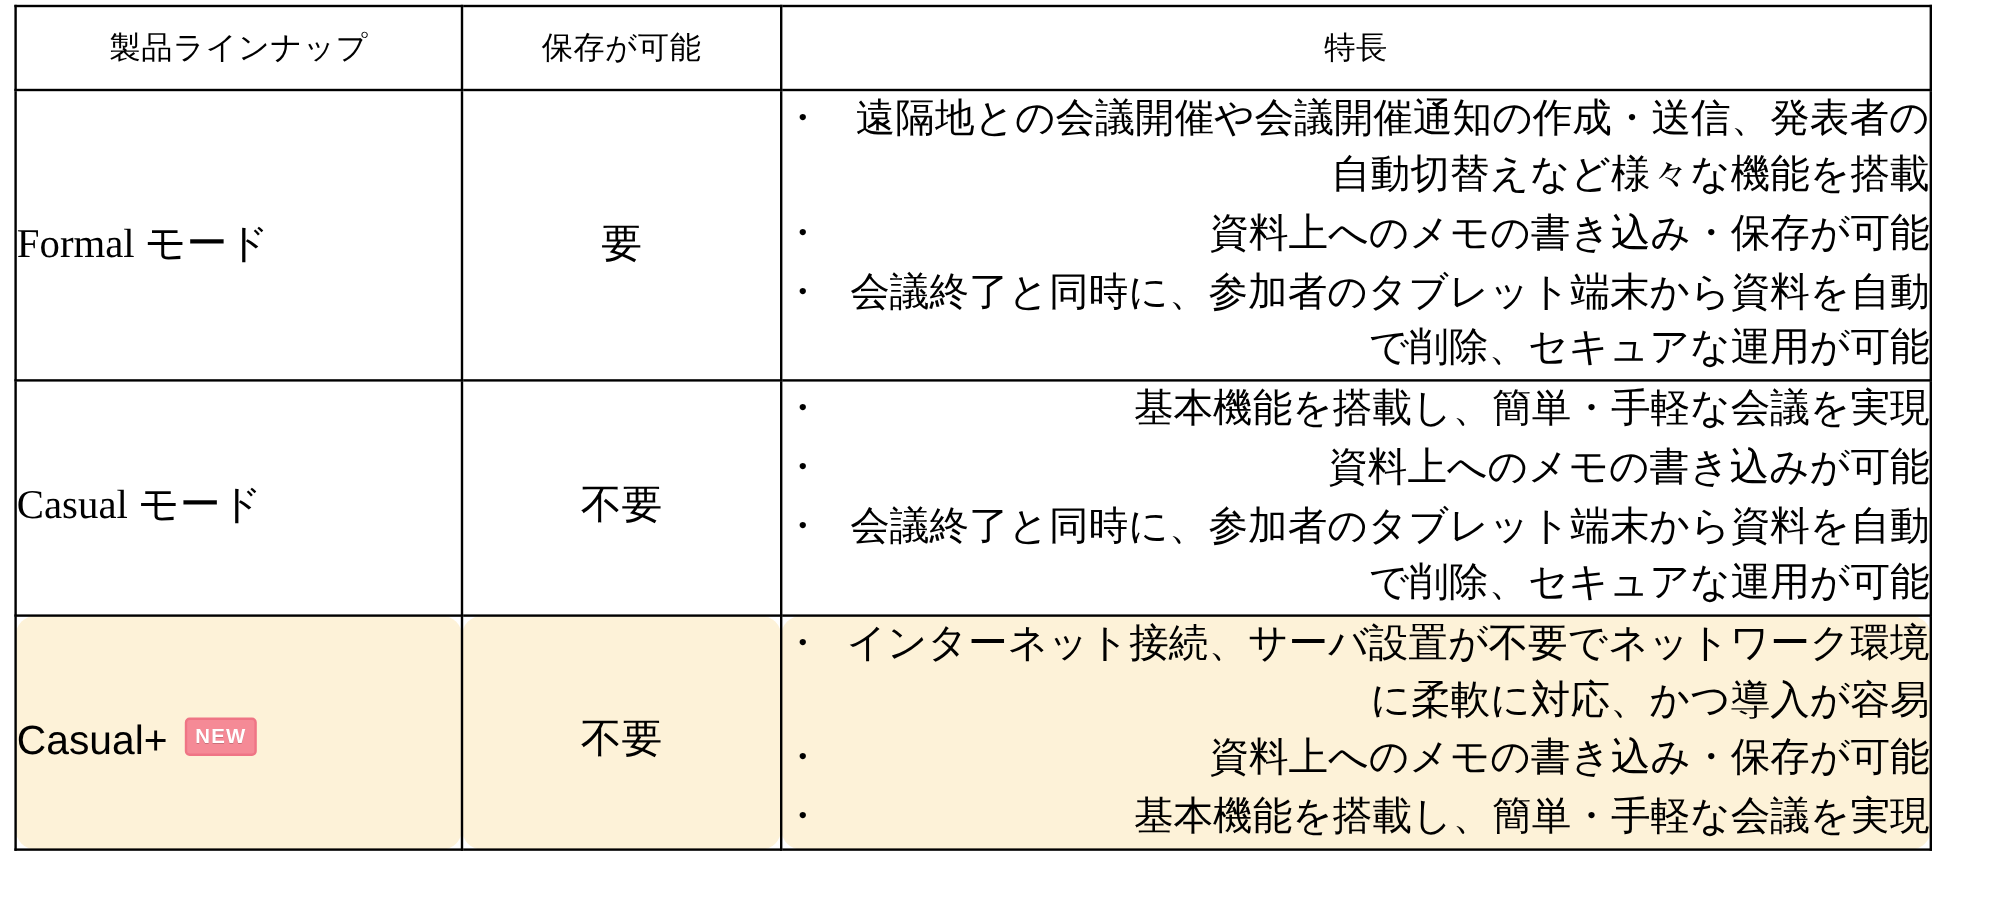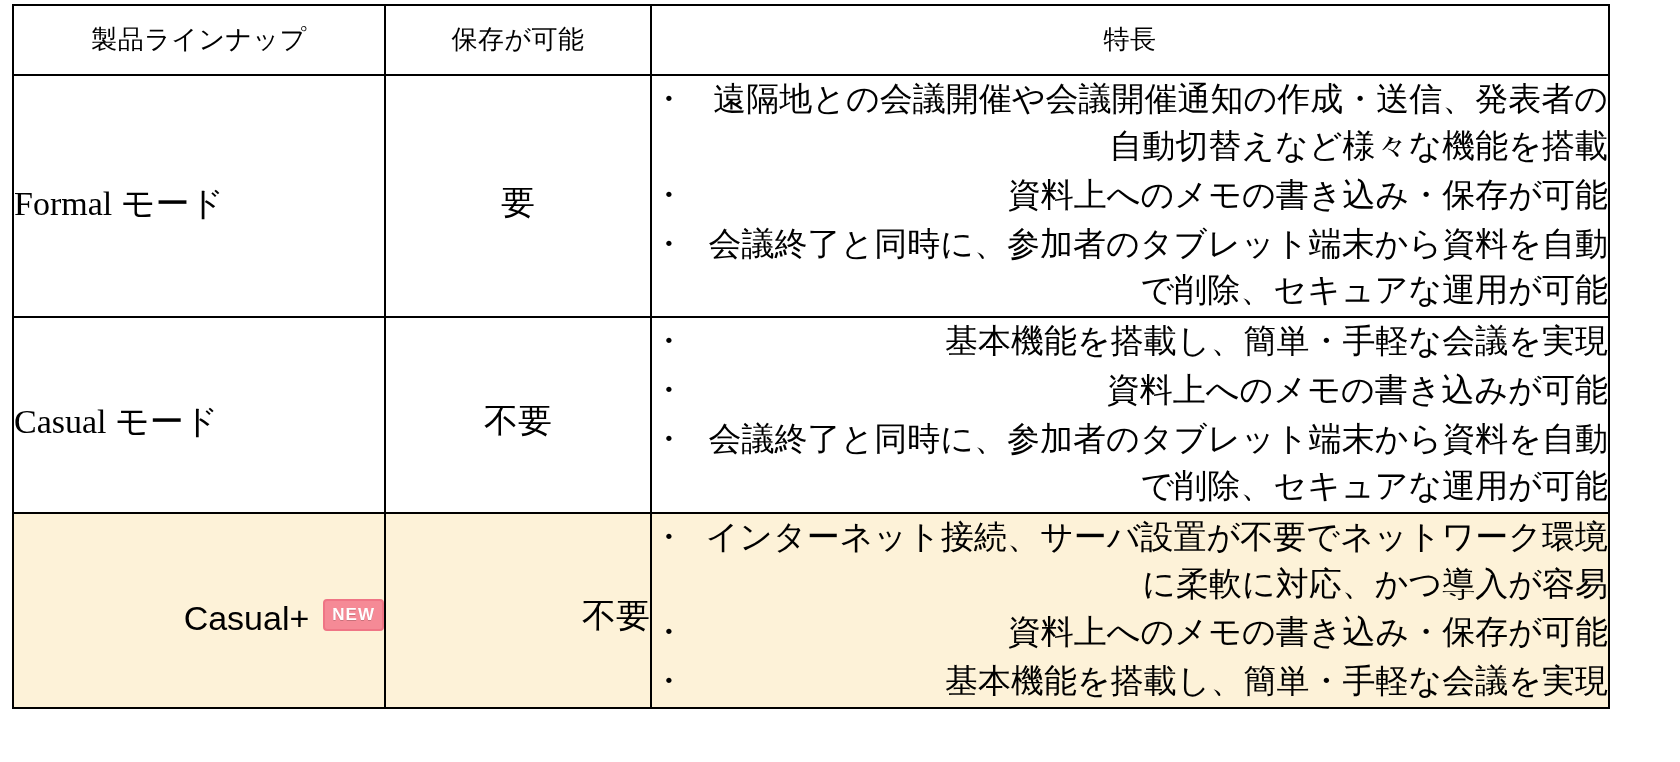--- a/index.html
+++ b/index.html
@@ -63,21 +63,21 @@
     font-size: 33px;
     padding: 8px 6px 10px 14px;
     line-height: 1.42;
     vertical-align: top;
   }
   .row-formal .cell-product,
   .row-formal .cell-server { padding-top: 14px; }
   .row-casual .cell-product,
   .row-casual .cell-server { padding-top: 12px; }
   .row-casualplus .cell-product,
-  .row-casualplus .cell-server { padding-top: 12px; text-align: right; }
+  .row-casualplus .cell-server { padding-top: 12px; }
 
   ul.bullets {
     list-style: none;
     margin: 0;
     padding: 0;
   }
   ul.bullets > li {
     position: relative;
     padding-left: 34px;
     margin: 0 0 2px 0;
@@ -85,20 +85,21 @@
     text-align: right;
   }
   ul.bullets > li::before {
     content: "・";
     position: absolute;
     left: 0;
     top: 0;
   }
   .row-casualplus td {
     background: #fdf2d8;
+    border-radius: 17px;
   }
   .product-label {
     display: inline-block;
     vertical-align: middle;
   }
   .new-badge {
     display: inline-block;
     vertical-align: middle;
     margin-left: 14px;
     background: #f58a96;

